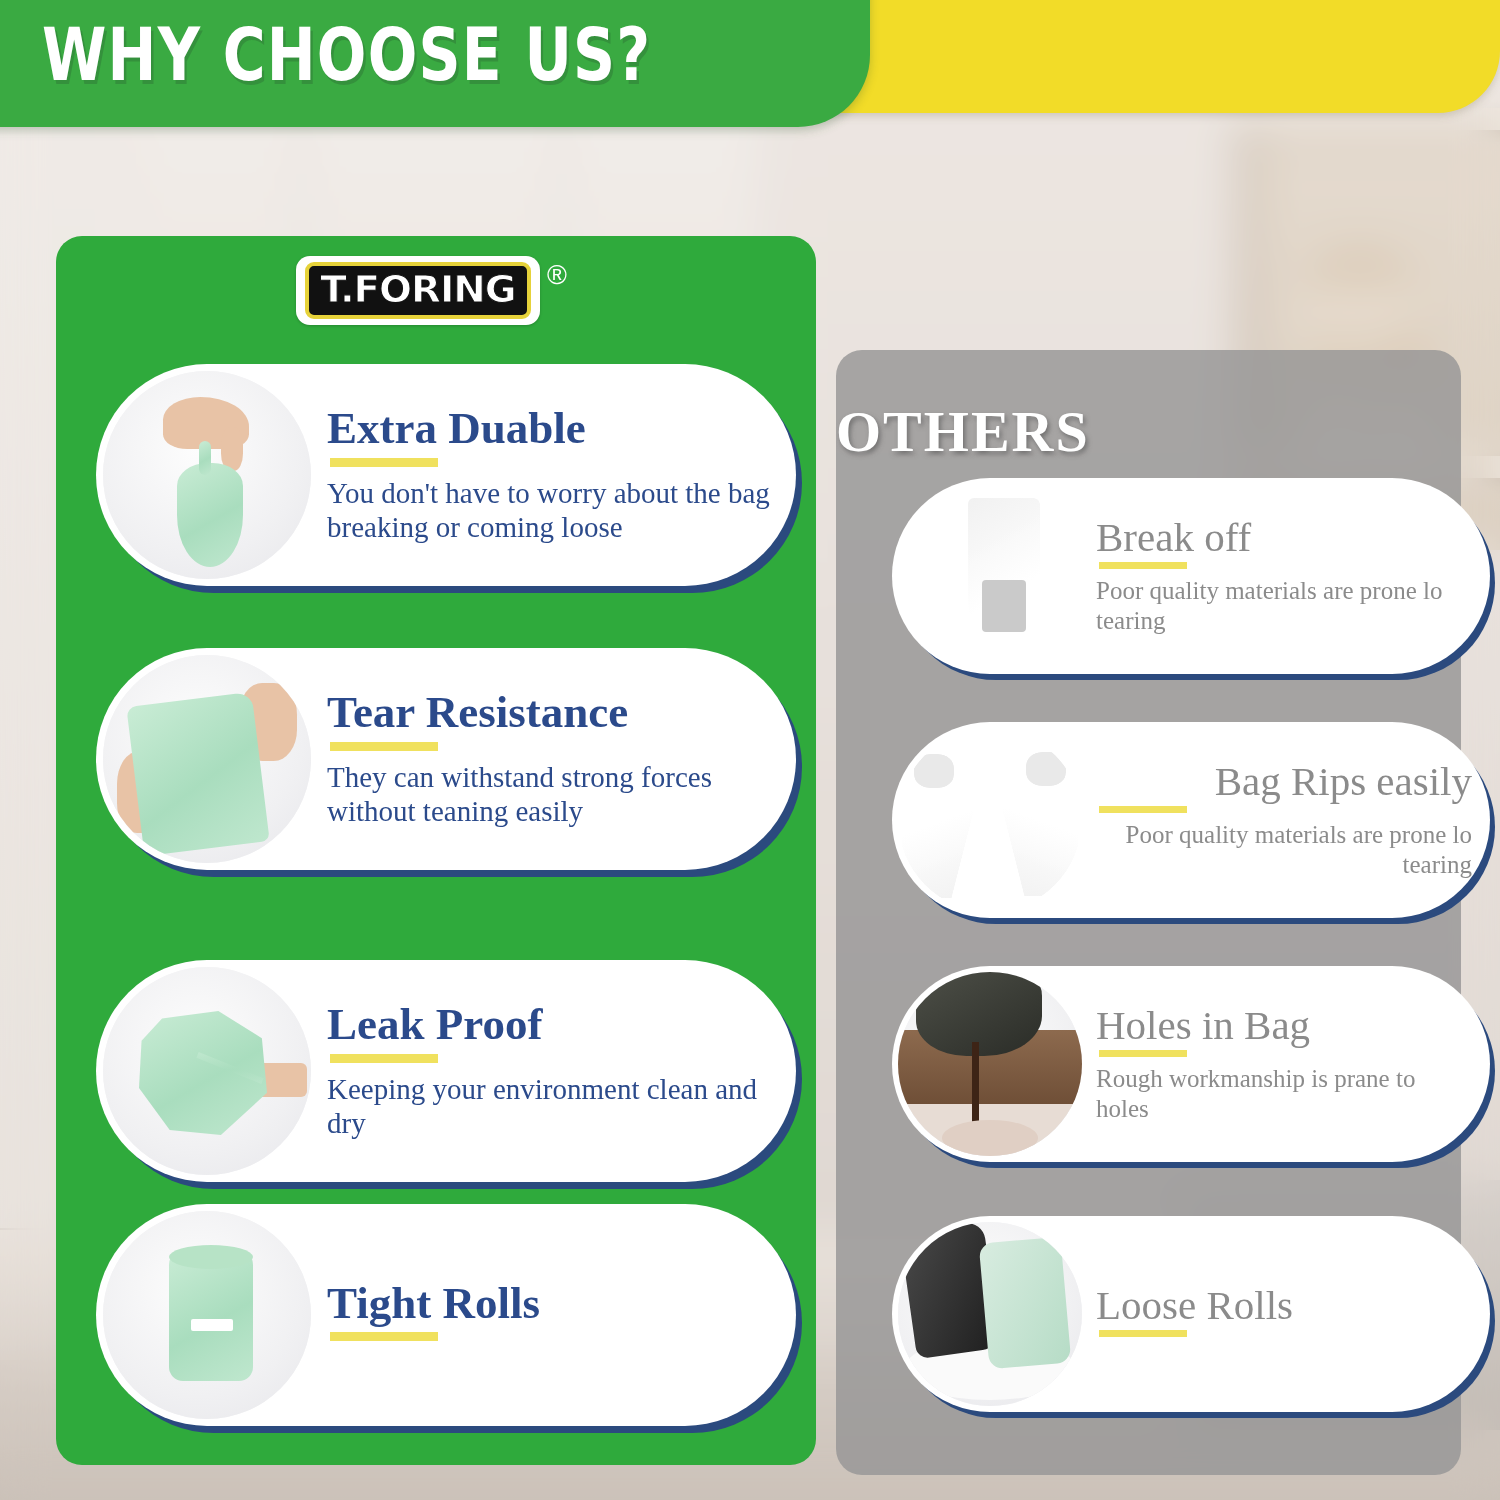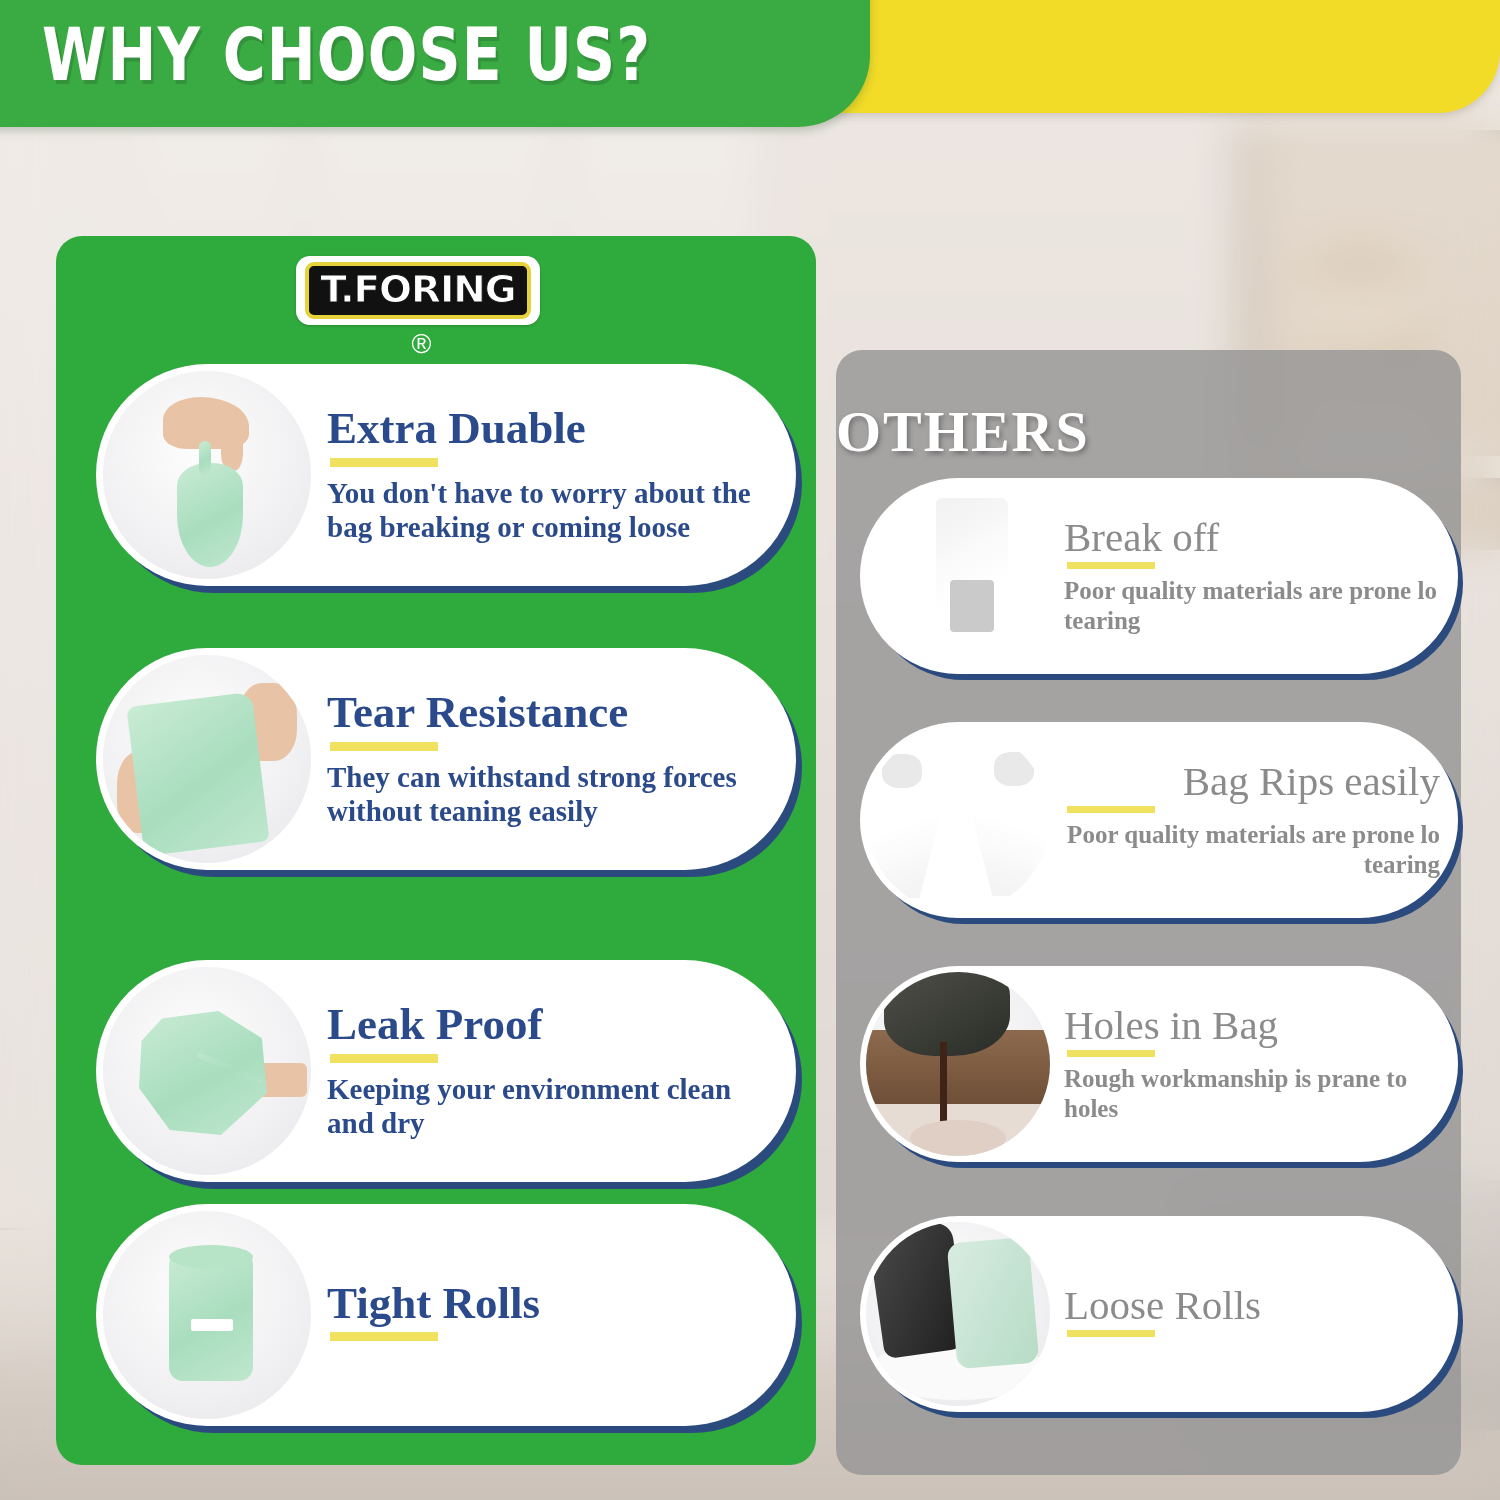--- a/index.html
+++ b/index.html
@@ -119,21 +119,21 @@
   .green-panel {
     position:absolute; left:56px; top:236px; width:760px; height:1229px;
     background:#2faa3c;
     border-radius:26px;
     z-index:5;
   }
 
   
   .logo-wrap {
     position:absolute; left:296px; top:256px; z-index:9;
-    display:flex; align-items:center;flex-direction:column;
+    display:flex; align-items:flex-start;
   }
   .logo-badge {
     background:#ffffff;
     border-radius:14px;
     padding:6px 9px;
     box-shadow:0 1px 3px rgba(0,0,0,.2);
   }
   .logo-inner {
     background:#111111;
     border:4px solid #e6d23a;
@@ -166,21 +166,21 @@
     display:flex;
     align-items:center;
     z-index:7;
   }
   .card.left {
     left:96px; width:700px; height:222px;
     border-radius:111px;
     box-shadow:7px 8px 0 -1px #2b4a7e;
   }
   .card.right {
-    left:860px; width:598px; height:196px;
+    left:892px; width:598px; height:196px;
     border-radius:98px;
     box-shadow:6px 7px 0 -1px #2b4a7e;
   }
 
   .thumb {
     flex:0 0 auto;
     border-radius:50%;
     overflow:hidden;
     position:relative;
     background:#f4f4f6;
@@ -205,21 +205,20 @@
   }
   .underline {
     width:108px; height:9px; background:#f0e15e;
     margin:6px 0 9px 3px;
   }
   .card.right .underline { width:88px; height:7px; margin:4px 0 7px 3px; }
   .card-desc {
     font-size:29px;
     color:#2b4a8b;
     line-height:1.18;
-    font-weight:bold;
   }
   .card.right .card-desc {
     font-size:25px;
     color:#8b8b8b;
     line-height:1.2;
   }
 
   
   .ill { position:absolute; inset:0; }
   .ill-bg { position:absolute; inset:0; background:radial-gradient(circle at 45% 38%, #fdfdfd 0%, #f0f0f2 62%, #e6e6ea 100%); }

